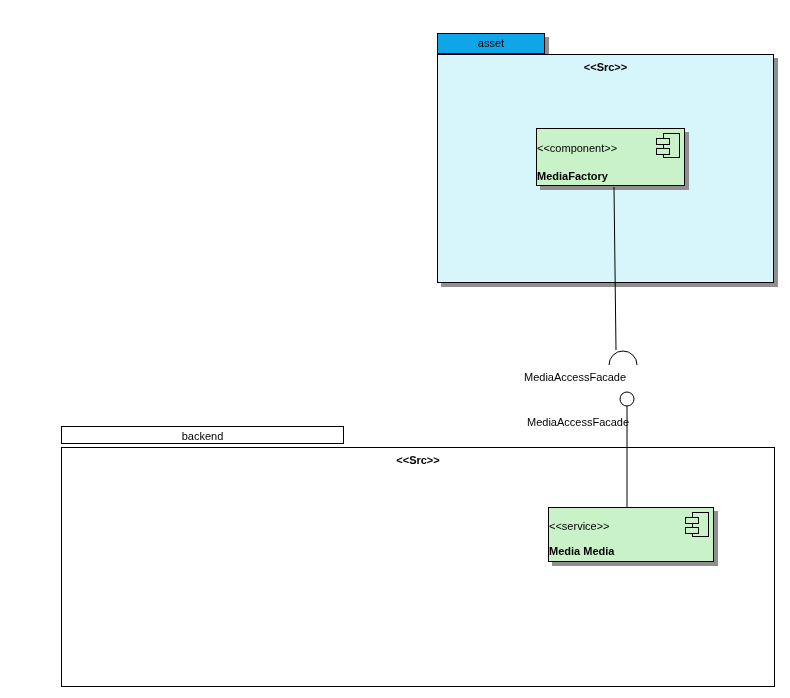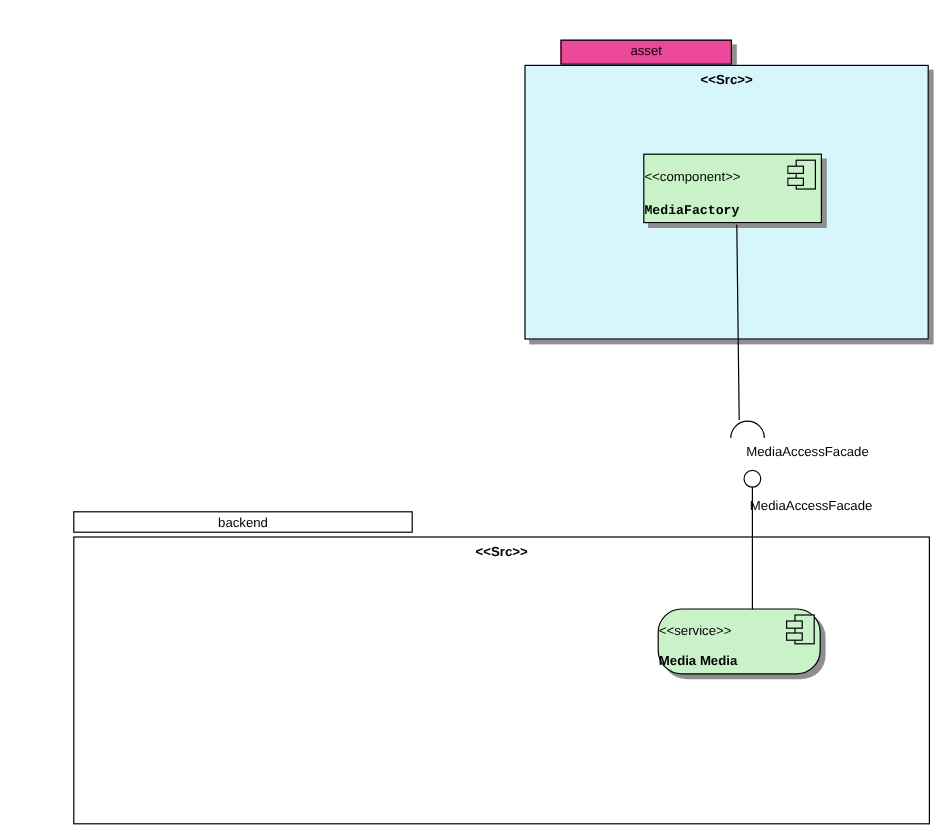--- a/index.html
+++ b/index.html
@@ -30,41 +30,41 @@
     text-align: center;
     z-index: 2;
   }
   .pkg-stereotype {
     display: inline-block;
     margin-top: 6px;
     font-weight: bold;
   }
   .shadowed { box-shadow: 4px 4px 0 0 #8f8f8f; }
 
-  .asset-tab  { left: 437px; top: 33px;  width: 143px; height: 21px; background: #ec4899; margin-left: 30px; }
+  .asset-tab  { left: 437px; top: 33px;  width: 108px; height: 21px; background: #0ea5e9; }
   .asset-body { left: 437px; top: 54px;  width: 337px; height: 229px; background: #d7f6fc; }
   .backend-tab  { left: 61px; top: 426px; width: 283px; height: 18px; background: #ffffff; }
   .backend-body { left: 61px; top: 447px; width: 714px; height: 240px; background: #ffffff; }
 
   
   .component {
     position: absolute;
     background: #c9f2c9;
     border: 1px solid #000000;
     text-align: left;
     z-index: 3;
   }
   .component .stereotype { display: block; }
   .component .comp-name  { display: block; font-weight: bold; }
 
   .mediafactory { left: 536px; top: 128px; width: 149px; height: 58px; }
   .mediafactory .stereotype { margin-top: 13px; }
-  .mediafactory .comp-name  { margin-top: 16px; font-family: Liberation Mono, monospace; }
+  .mediafactory .comp-name  { margin-top: 16px; }
 
-  .mediaaccess { left: 548px; top: 507px; width: 136px; height: 55px; border-radius: 20px; }
+  .mediaaccess { left: 548px; top: 507px; width: 166px; height: 55px; }
   .mediaaccess .stereotype { margin-top: 12px; }
   .mediaaccess .comp-name  { margin-top: 13px; }
 
   .comp-icon {
     position: absolute;
     top: 3px;
     right: 3px;
     width: 25px;
     height: 27px;
   }
@@ -75,21 +75,21 @@
     left: 0; top: 0;
     width: 790px; height: 698px;
     z-index: 4;
     pointer-events: none;
   }
   .wires * { pointer-events: auto; }
 
   .iface-label {
     position: absolute;
     width: 200px;
-    text-align: right;
+    text-align: left;
     z-index: 5;
     background: transparent;
   }
   .iface-label.required { left: 524px; top: 371px; }
   .iface-label.provided { left: 527px; top: 416px; }
 </style>
 </head>
 <body>
 
 <div class="canvas">

